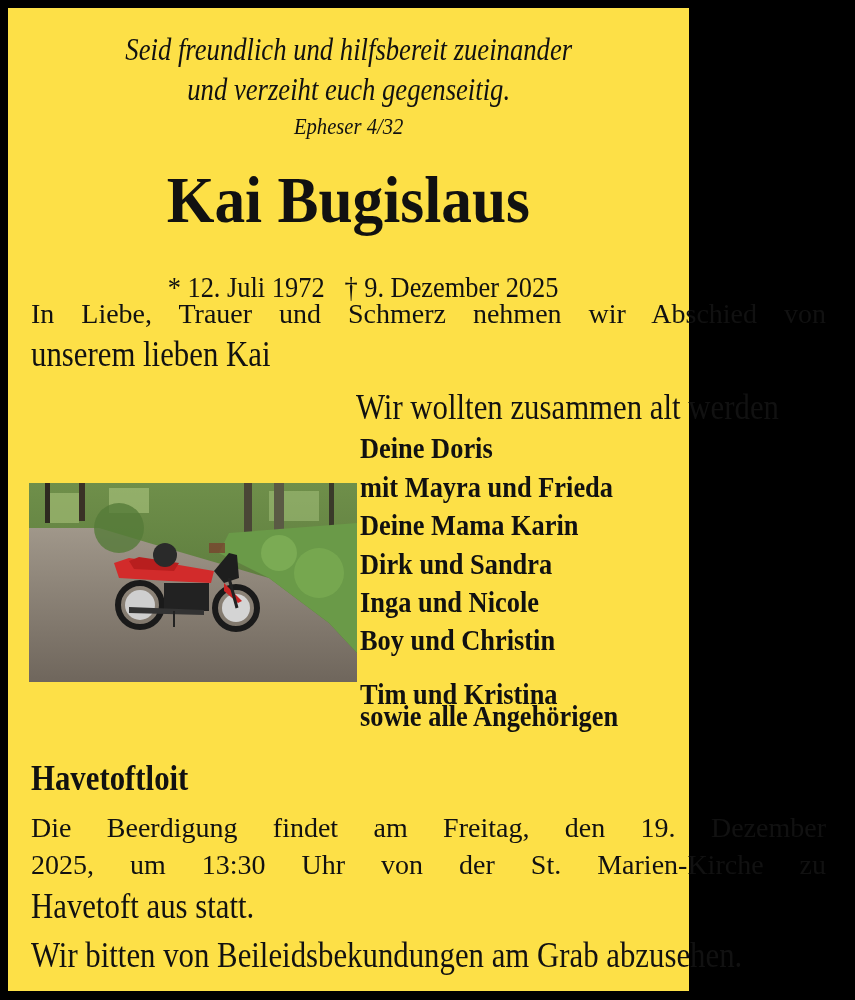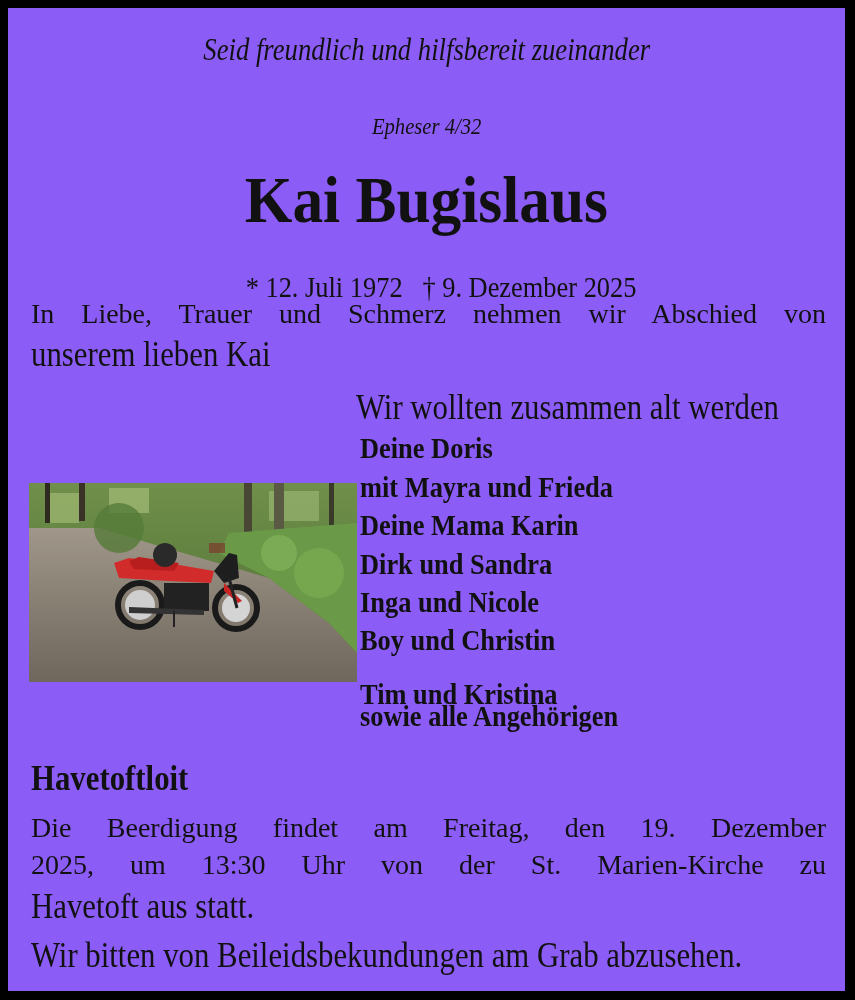--- a/index.html
+++ b/index.html
@@ -1,19 +1,19 @@
 <!DOCTYPE html>
 <html><head>
   <meta charset="utf-8">
   <style>
     html, body { margin: 0; padding: 0; background: #000; }
     body { width: 855px; height: 1000px; position: relative; overflow: hidden; }
     .frame {
-      position: absolute; left: 8px; top: 8px; width: 837px; height: 983px;
-      background: #8b5cf6; color: #111;
+      position: absolute; left: 8px; top: 8px; width: 681px; height: 983px;
+      background: #fde047; color: #111;
       font-family: "Liberation Serif", "DejaVu Serif", serif;
     }
     .line {
       position: absolute; white-space: nowrap; line-height: 1;
     }
     .center { left: 0; right: 0; text-align: center; }
     .cx { display: inline-block; transform-origin: center top; }
     .lx { display: inline-block; transform-origin: left top; }
     .quote { font-style: italic; font-size: 31px; }
     .quote .cx { transform: scaleX(0.86); }
@@ -35,20 +35,23 @@
     }
     .photo svg { display: block; }
   </style>
 </head>
 <body>
 
 <div class="frame">
 
   <div class="line center quote" style="top:26px;">
     <span class="cx">Seid freundlich und hilfsbereit zueinander</span>
+  </div>
+  <div class="line center quote" style="top:66px;">
+    <span class="cx">und verzeiht euch gegenseitig.</span>
   </div>
   <div class="line center ref" style="top:106px;">
     <span class="cx">Epheser 4/32</span>
   </div>
 
   <div class="line center name" style="top:159px;">
     <span class="cx">Kai Bugislaus</span>
   </div>
   <div class="line center dates" style="top:234px; white-space: pre;">
     <span class="cx" style="white-space:pre;">* 12. Juli 1972   † 9. Dezember 2025</span>

